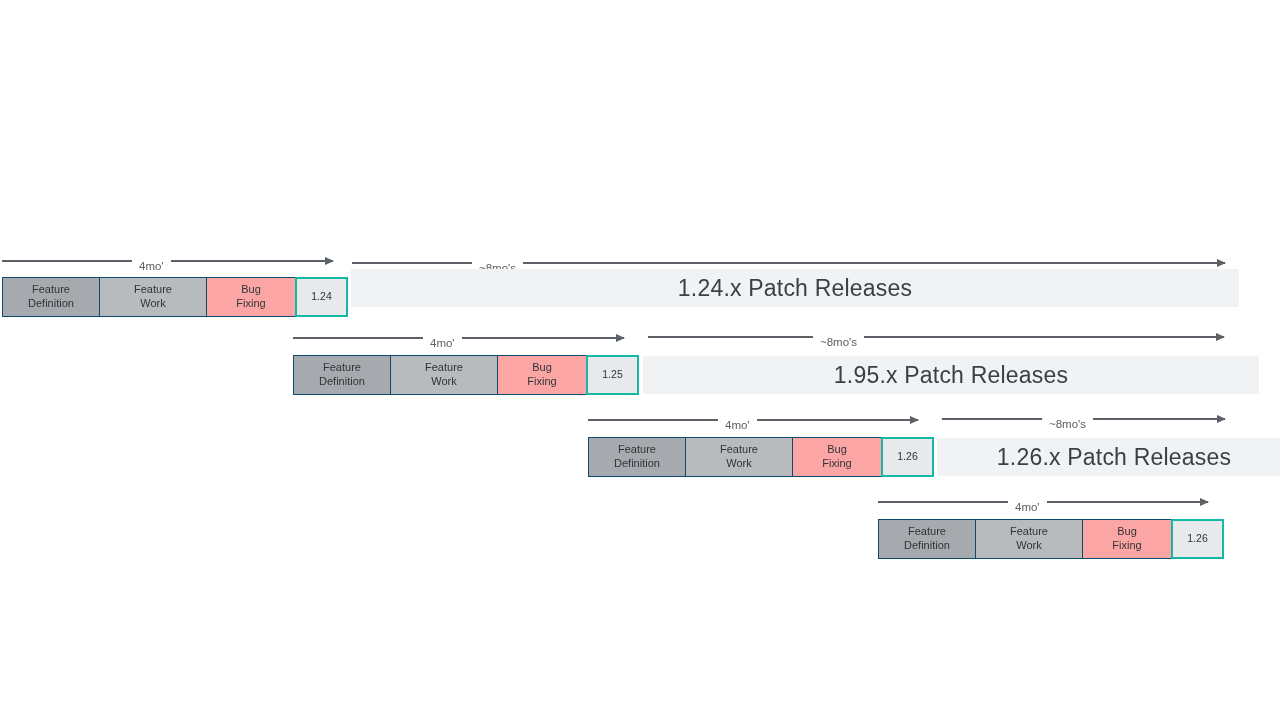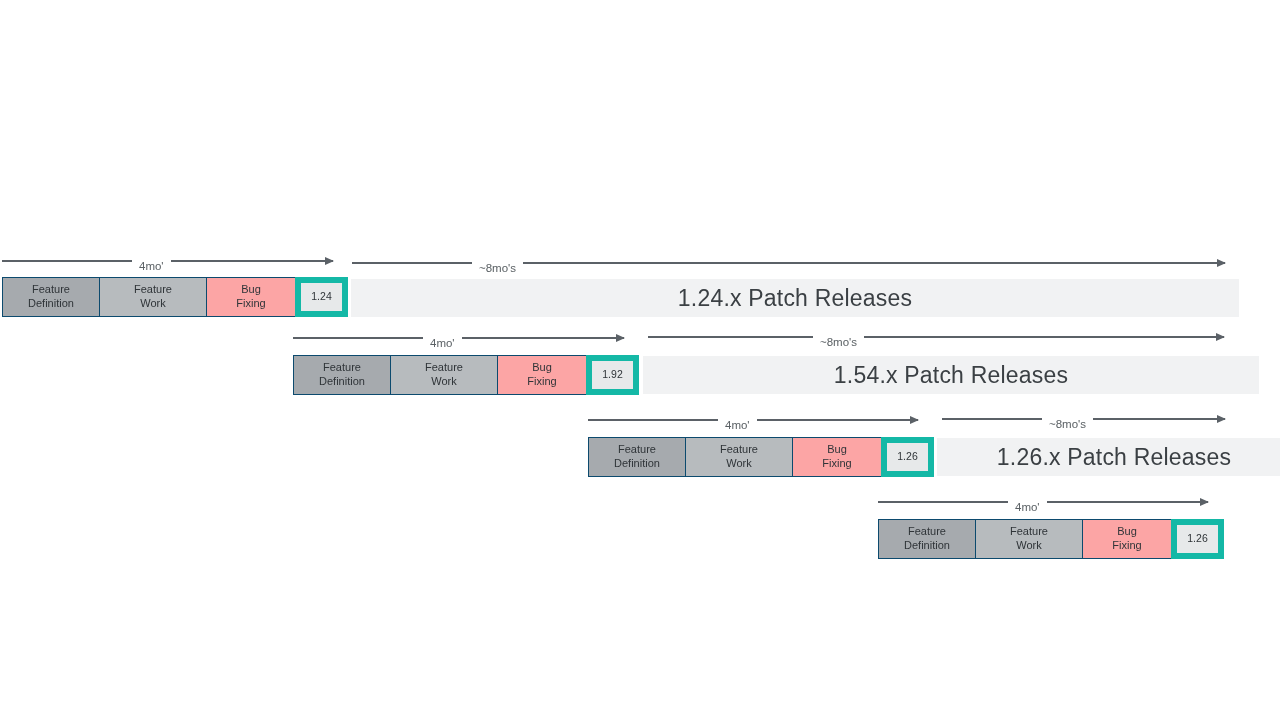--- a/index.html
+++ b/index.html
@@ -22,21 +22,21 @@
   
   .phases{position:absolute;display:flex;}
   .phase{
     box-sizing:border-box;height:40px;border:1px solid #0c4a6e;margin-left:-1px;
     display:flex;align-items:center;justify-content:center;text-align:center;
     font-size:11px;line-height:1.25;color:#2f3438;white-space:pre-line;
   }
   .p-fd{width:98px;background:#a6aaae;margin-left:0;}
   .p-fw{width:108px;background:#b7bbbe;}
   .p-bf{width:90px;background:#fca5a5;}
-  .p-ver{width:53px;background:#e7e9ea;border:6px solid #14b8a6;font-size:10.5px;}
+  .p-ver{width:53px;background:#e7e9ea;border:2px solid #14b8a6;font-size:10.5px;}
   
   .patchbar{
     position:absolute;height:38px;background:#f1f2f3;
     display:flex;align-items:center;justify-content:center;
     font-size:23px;color:#3b4044;letter-spacing:0.2px;
   }
 </style>
 </head>
 <body>
 
@@ -54,42 +54,42 @@
   </div>
   <div class="phases" style="left:2px;top:277px;">
     <div class="phase p-fd">Feature
 Definition</div>
     <div class="phase p-fw">Feature
 Work</div>
     <div class="phase p-bf">Bug
 Fixing</div>
     <div class="phase p-ver">1.24</div>
   </div>
-  <div class="patchbar" style="left:351px;top:279px;width:888px;">1.24.x Patch Releases</div>
+  <div class="patchbar" style="left:351px;top:269px;width:888px;">1.24.x Patch Releases</div>
 
   <div class="arrow" style="left:293px;top:330px;width:331px;">
     <i class="ln" style="width:130px;"></i>
     <span class="alabel">4mo'</span>
     <i class="ln grow head"></i>
   </div>
   <div class="arrow" style="left:648px;top:329px;width:576px;">
     <i class="ln" style="width:165px;"></i>
     <span class="alabel">~8mo's</span>
     <i class="ln grow head"></i>
   </div>
   <div class="phases" style="left:293px;top:355px;">
     <div class="phase p-fd">Feature
 Definition</div>
     <div class="phase p-fw">Feature
 Work</div>
     <div class="phase p-bf">Bug
 Fixing</div>
-    <div class="phase p-ver">1.92</div>
+    <div class="phase p-ver">1.25</div>
   </div>
-  <div class="patchbar" style="left:643px;top:356px;width:616px;">1.54.x Patch Releases</div>
+  <div class="patchbar" style="left:643px;top:356px;width:616px;">1.95.x Patch Releases</div>
 
   <div class="arrow" style="left:588px;top:412px;width:330px;">
     <i class="ln" style="width:130px;"></i>
     <span class="alabel">4mo'</span>
     <i class="ln grow head"></i>
   </div>
   <div class="arrow" style="left:942px;top:411px;width:283px;">
     <i class="ln" style="width:100px;"></i>
     <span class="alabel">~8mo's</span>
     <i class="ln grow head"></i>

